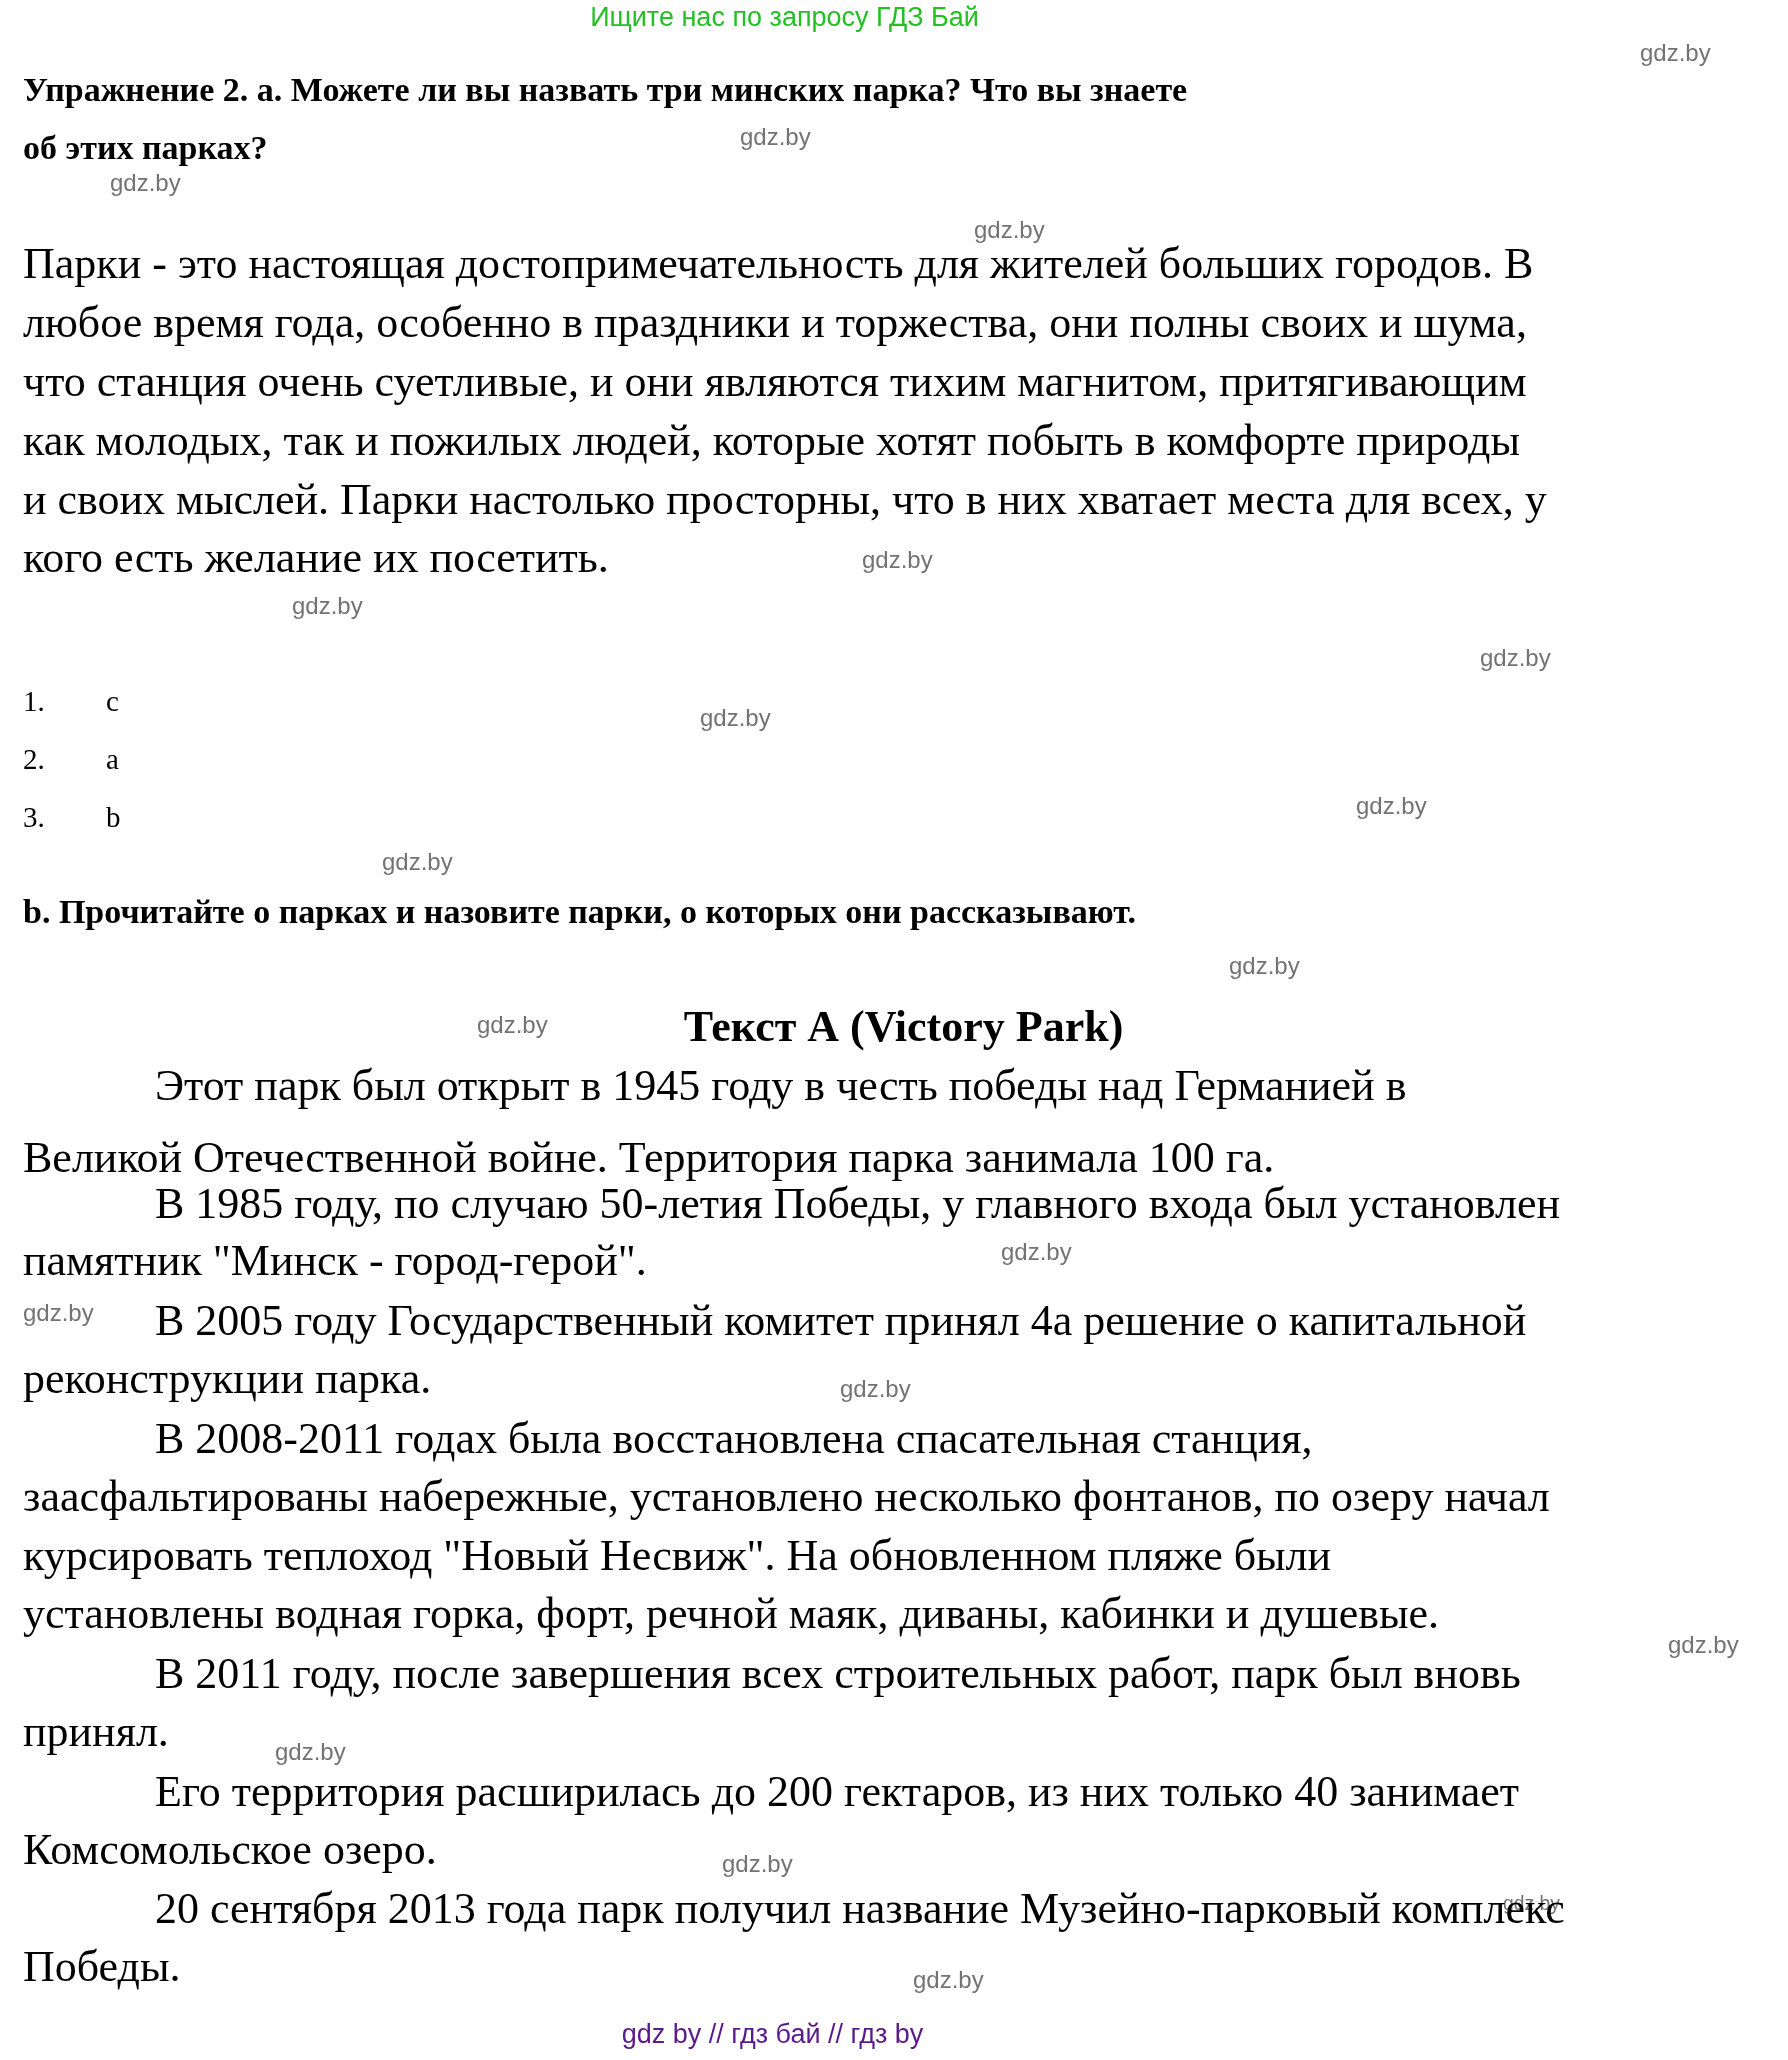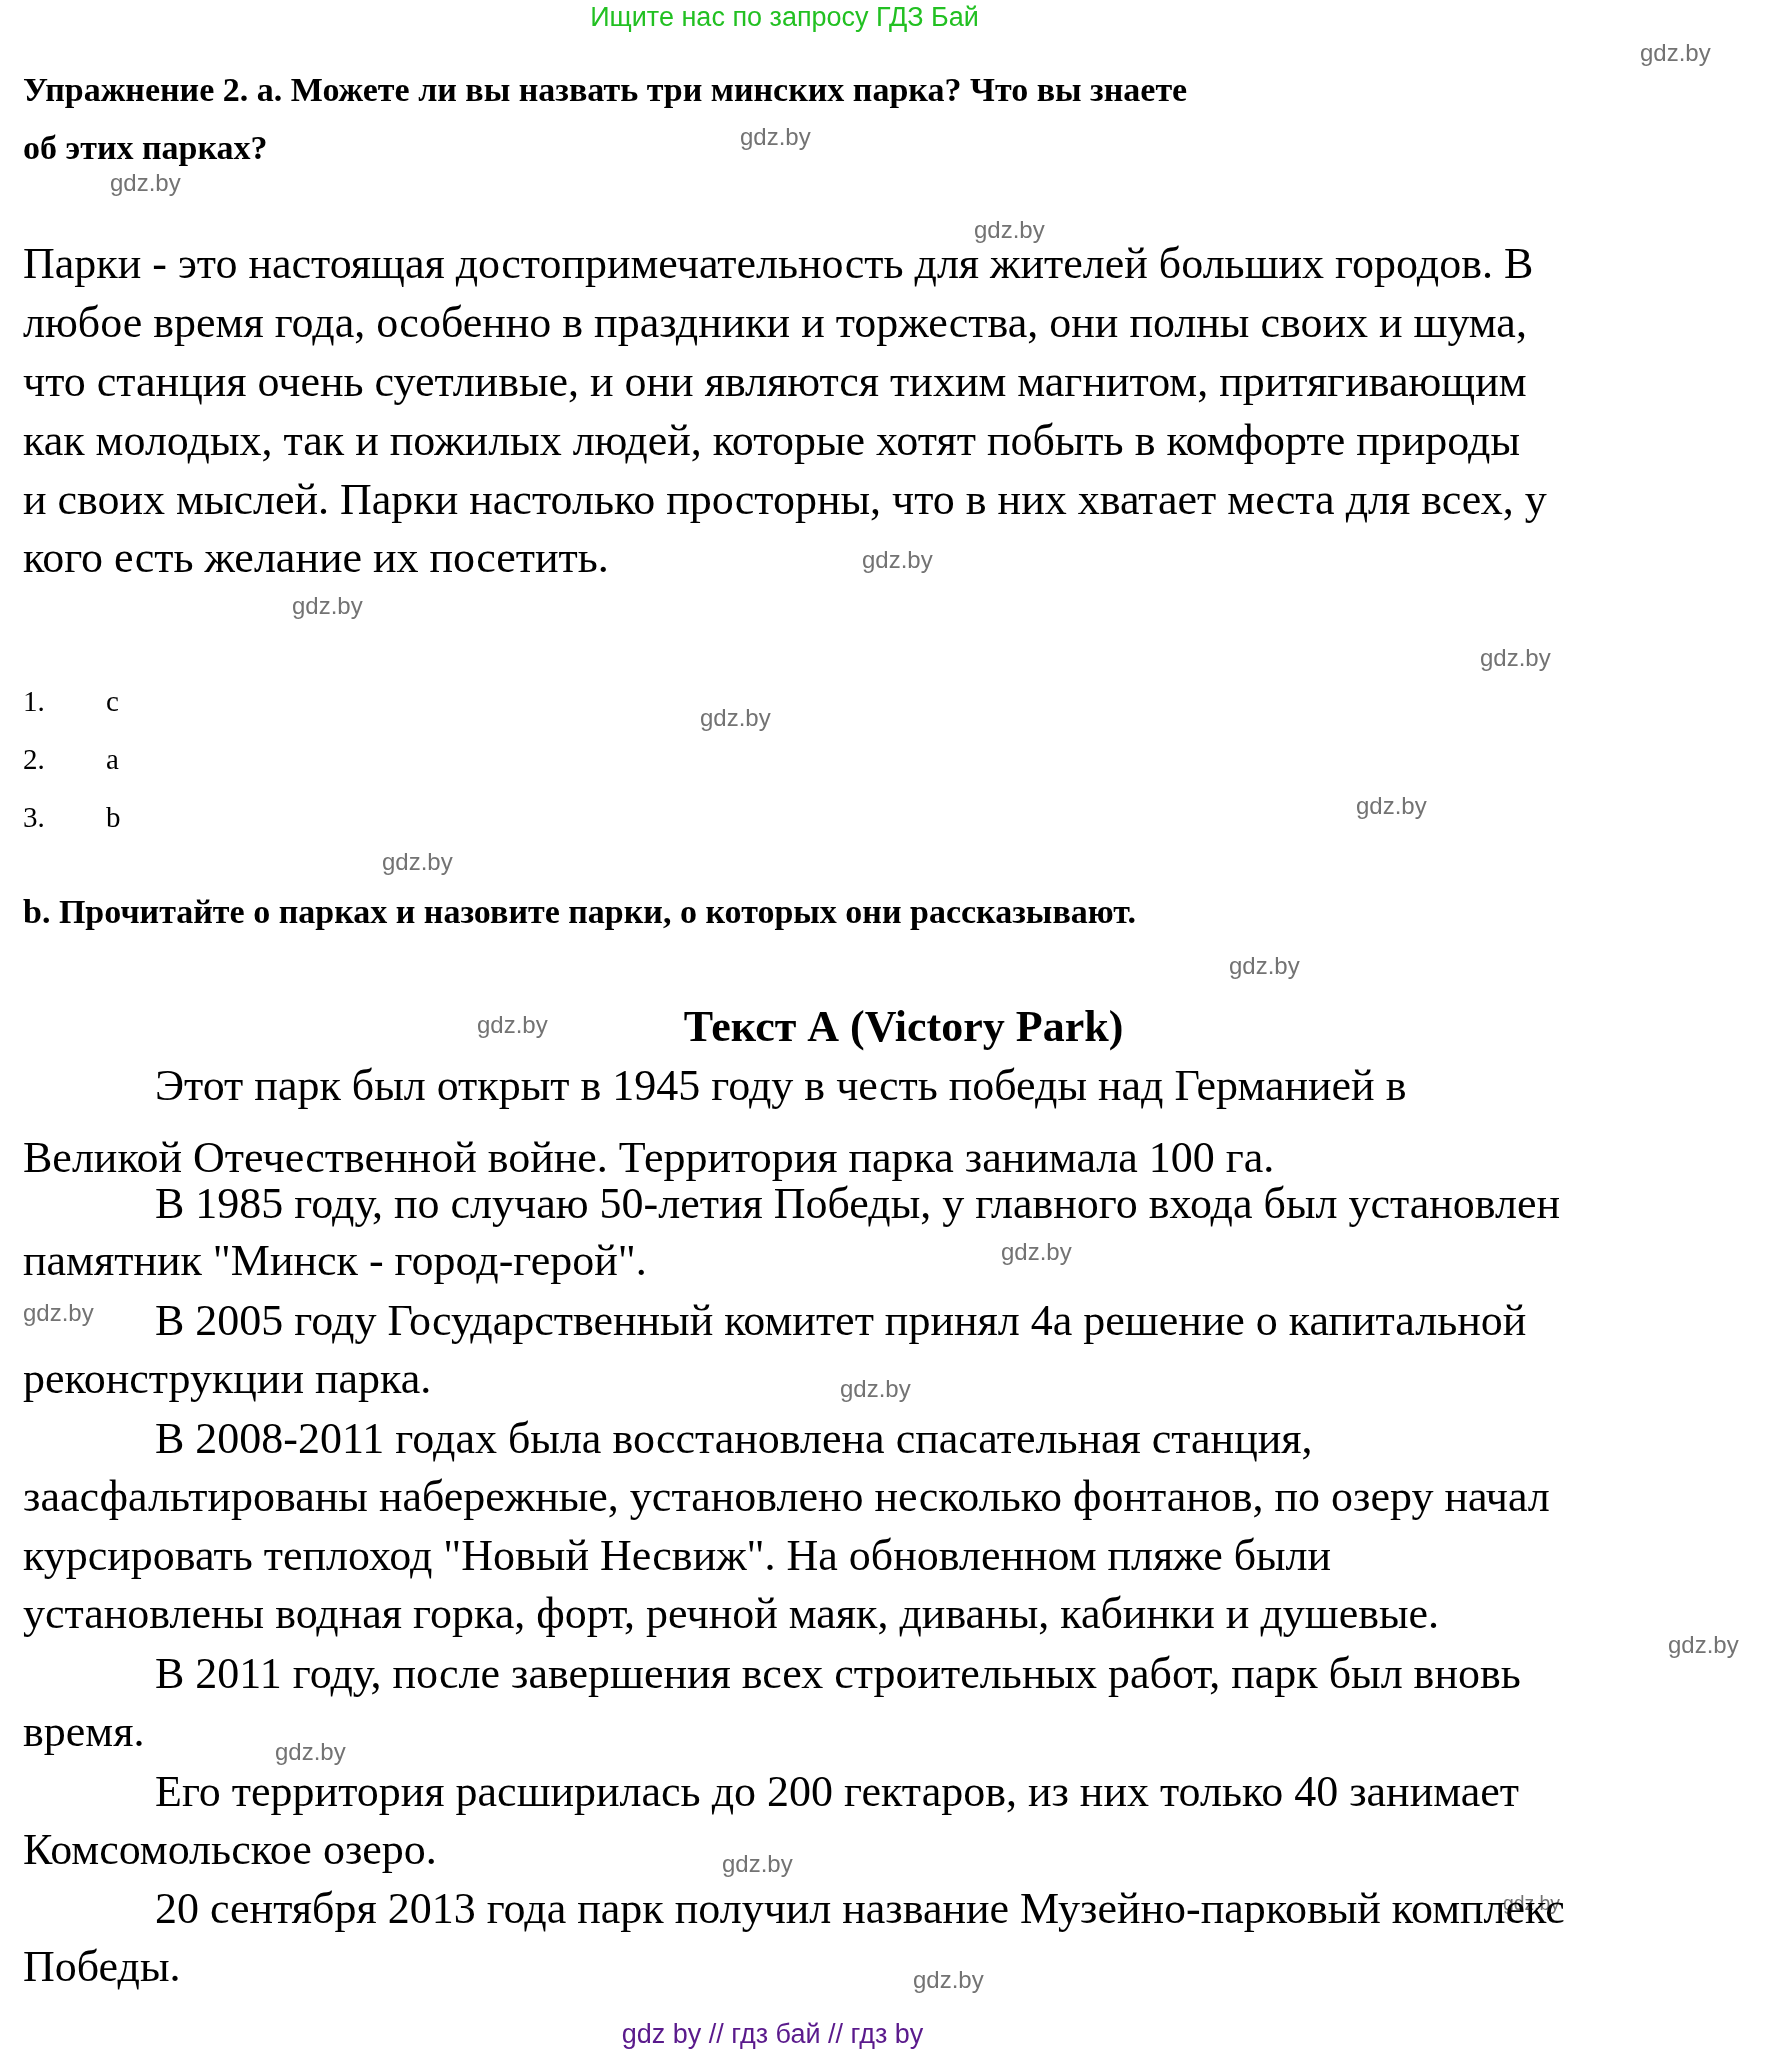--- a/index.html
+++ b/index.html
@@ -62,20 +62,20 @@
 <div class="p" style="top:1129px">Великой Отечественной войне. Территория парка занимала 100 га.</div>
 <div class="p" style="top:1175px"><span class="ind"></span><span>В 1985 году, по случаю 50-летия Победы, у главного входа был установлен</span></div>
 <div class="p" style="top:1232px">памятник "Минск - город-герой".</div>
 <div class="p" style="top:1292px"><span class="ind"></span><span>В 2005 году Государственный комитет принял 4а решение о капитальной</span></div>
 <div class="p" style="top:1350px">реконструкции парка.</div>
 <div class="p" style="top:1410px"><span class="ind"></span><span>В 2008-2011 годах была восстановлена спасательная станция,</span></div>
 <div class="p" style="top:1468px">заасфальтированы набережные, установлено несколько фонтанов, по озеру начал</div>
 <div class="p" style="top:1527px">курсировать теплоход "Новый Несвиж". На обновленном пляже были</div>
 <div class="p" style="top:1585px">установлены водная горка, форт, речной маяк, диваны, кабинки и душевые.</div>
 <div class="p" style="top:1645px"><span class="ind"></span><span>В 2011 году, после завершения всех строительных работ, парк был вновь</span></div>
-<div class="p" style="top:1703px">время.</div>
+<div class="p" style="top:1703px">принял.</div>
 <div class="p" style="top:1763px"><span class="ind"></span><span>Его территория расширилась до 200 гектаров, из них только 40 занимает</span></div>
 <div class="p" style="top:1821px">Комсомольское озеро.</div>
 <div class="p" style="top:1880px"><span class="ind"></span><span>20 сентября 2013 года парк получил название Музейно-парковый комплекс</span></div>
 <div class="p" style="top:1938px">Победы.</div>
 
 <div class="footer">gdz by  //  гдз бай  //  гдз by</div>
 
 
 </body></html>

